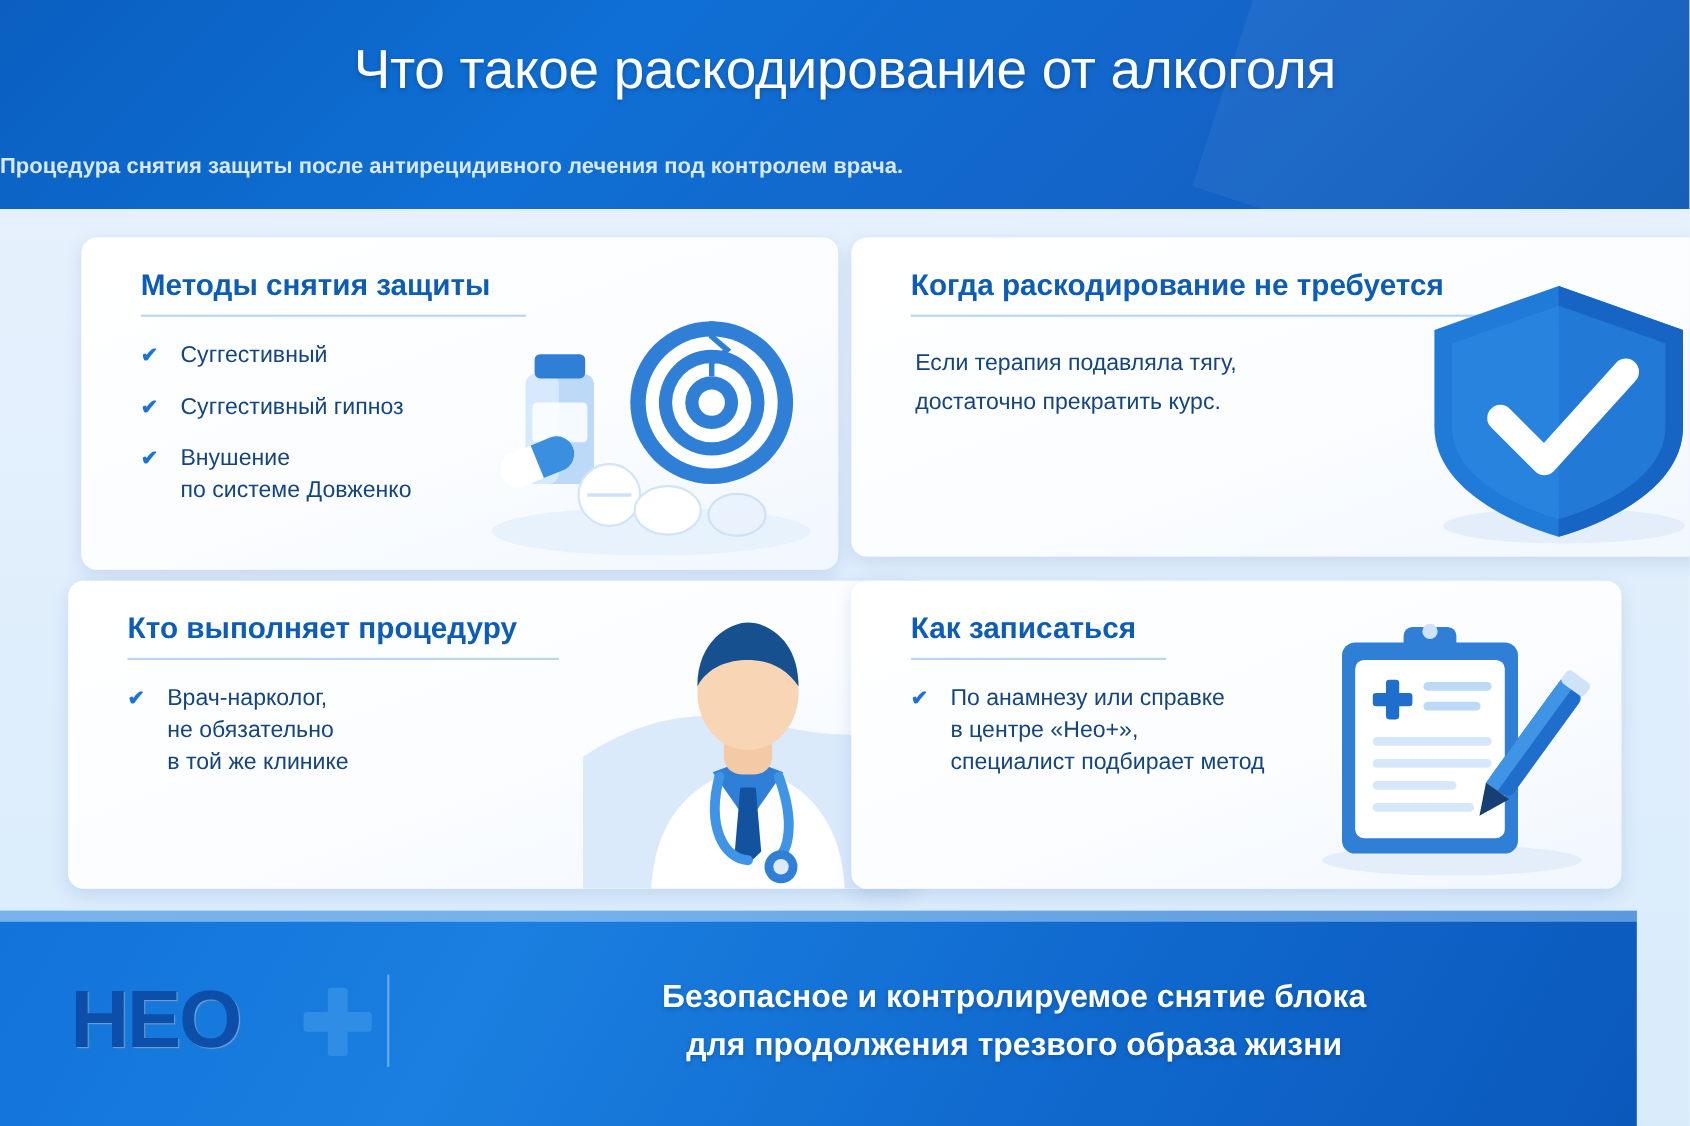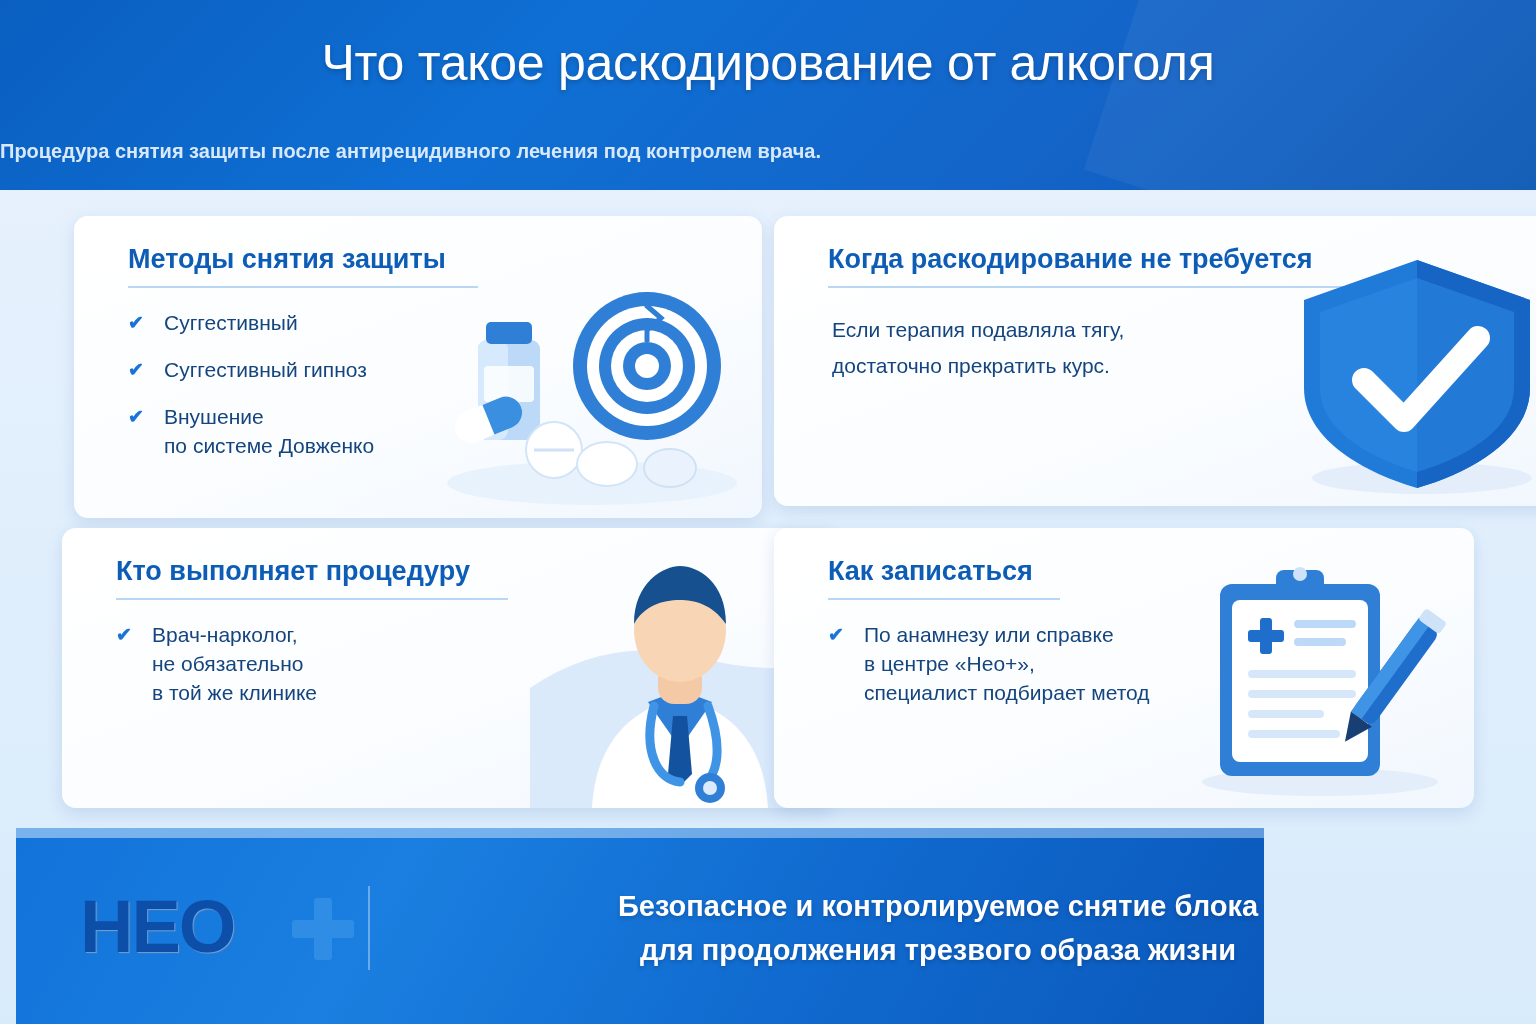--- a/index.html
+++ b/index.html
@@ -95,24 +95,23 @@
   
   .art { position: absolute; pointer-events: none; }
   .art-pills { right: 20px; bottom: 10px; width: 300px; height: 230px; }
   .art-shield { right: 30px; bottom: 8px; width: 270px; height: 250px; }
   .art-doctor { right: 4px; bottom: 0; width: 300px; height: 270px; }
   .art-clip  { right: 24px; bottom: 10px; width: 260px; height: 240px; }
 
   
   .footer {
     position: absolute; left: 0; bottom: 0;
-    width: 1248px; height: 196px;
+    width: 1488px; height: 196px;
     background: linear-gradient(120deg, #1273da 0%, #1a7fe0 30%, #1069ce 65%, #0b58bb 100%);
     overflow: hidden;
-    margin-left: 16px;
   }
   .footer:before {
     content: "";
     position: absolute; left: 0; top: 0; width: 1536px; height: 10px;
     background: linear-gradient(90deg, #cfe5fb, #9cc9f5);
     opacity: .55;
   }
   .logo {
     position: absolute; left: 64px; top: 56px;
     width: 300px; height: 86px;

